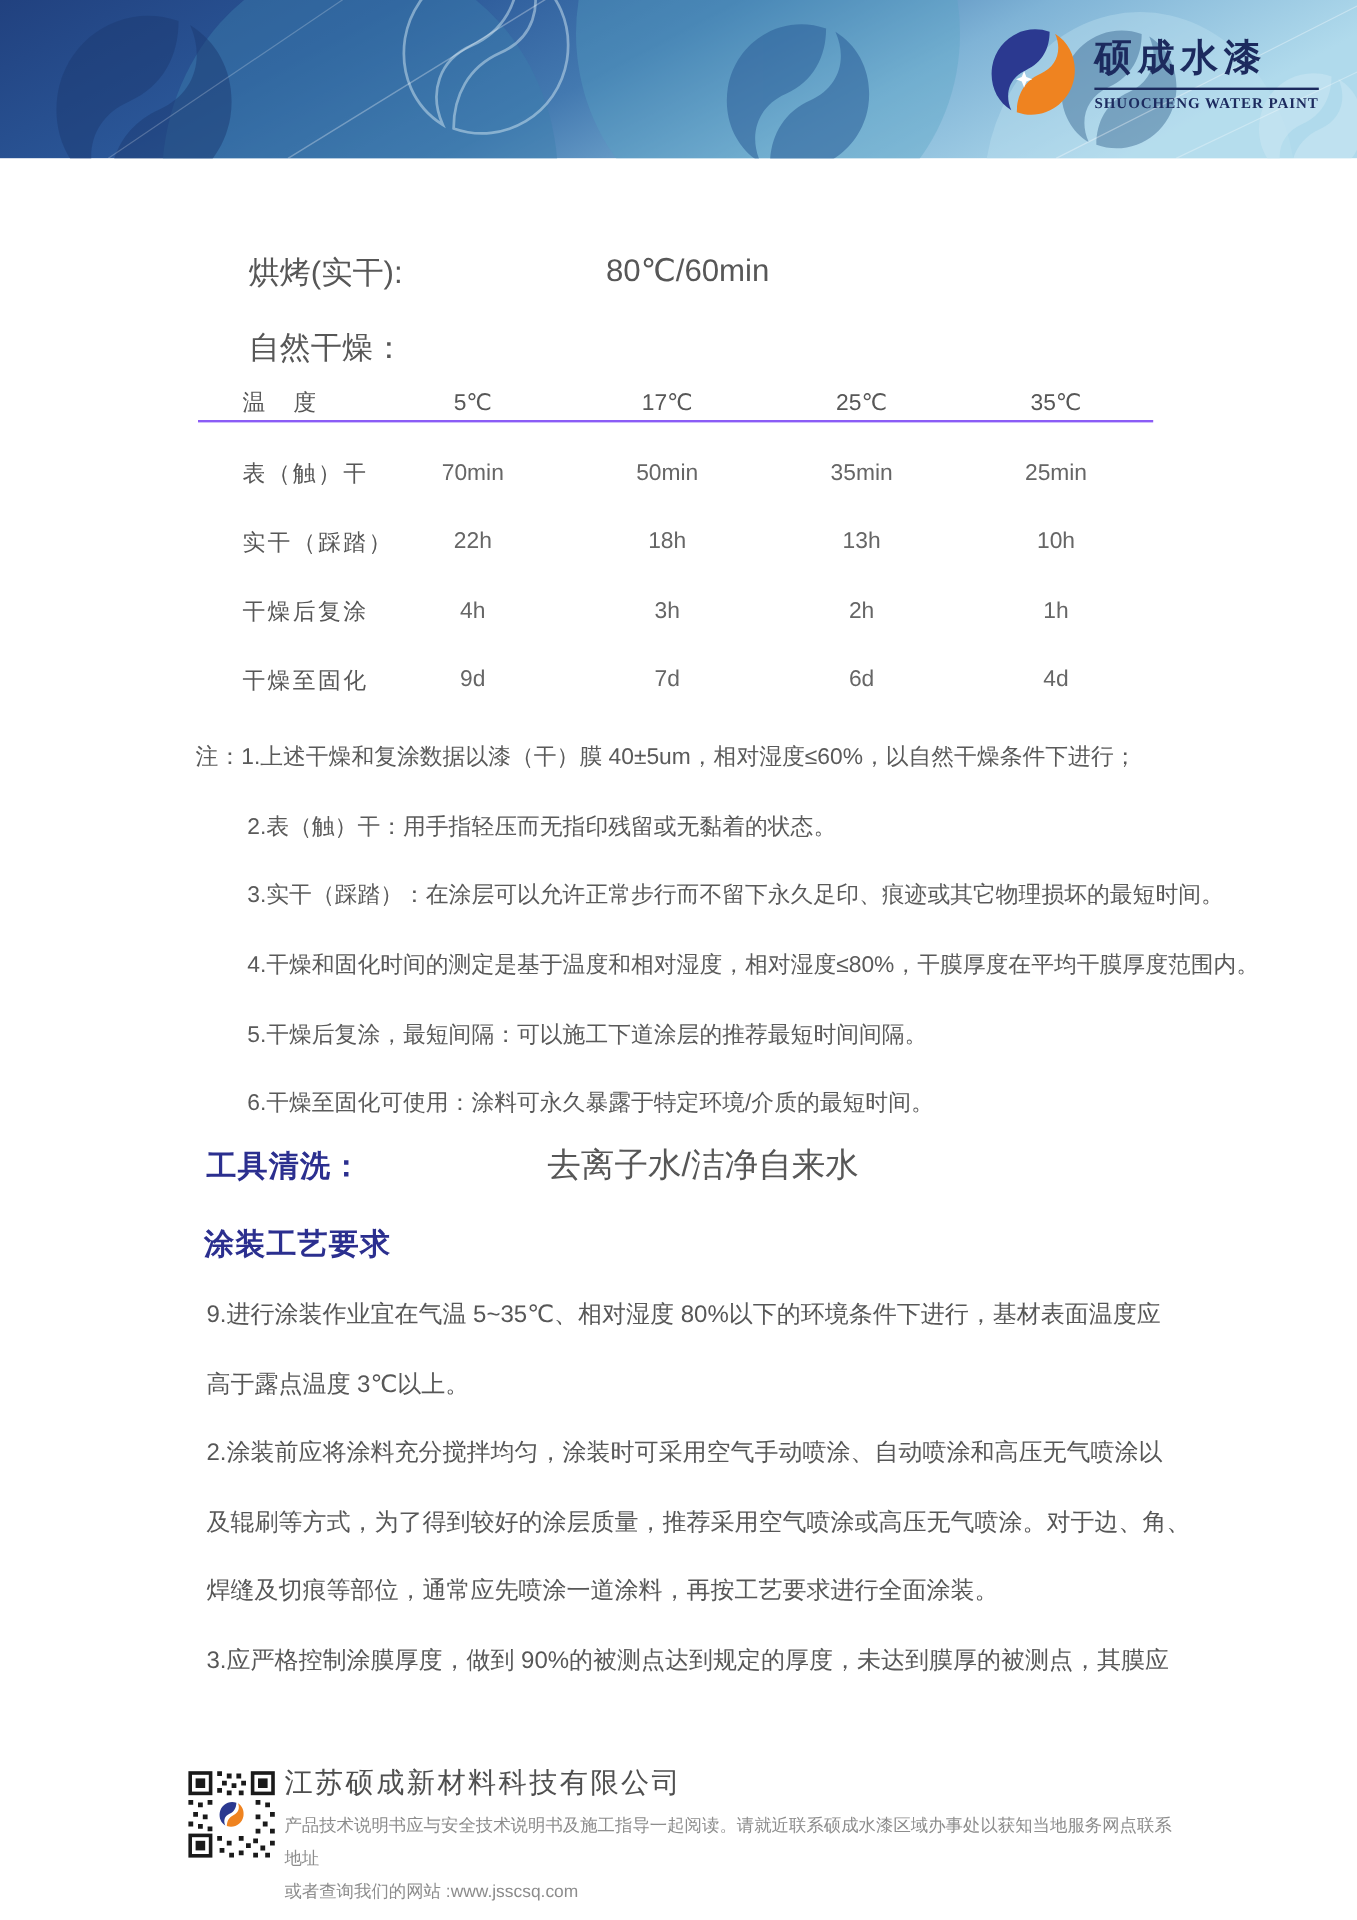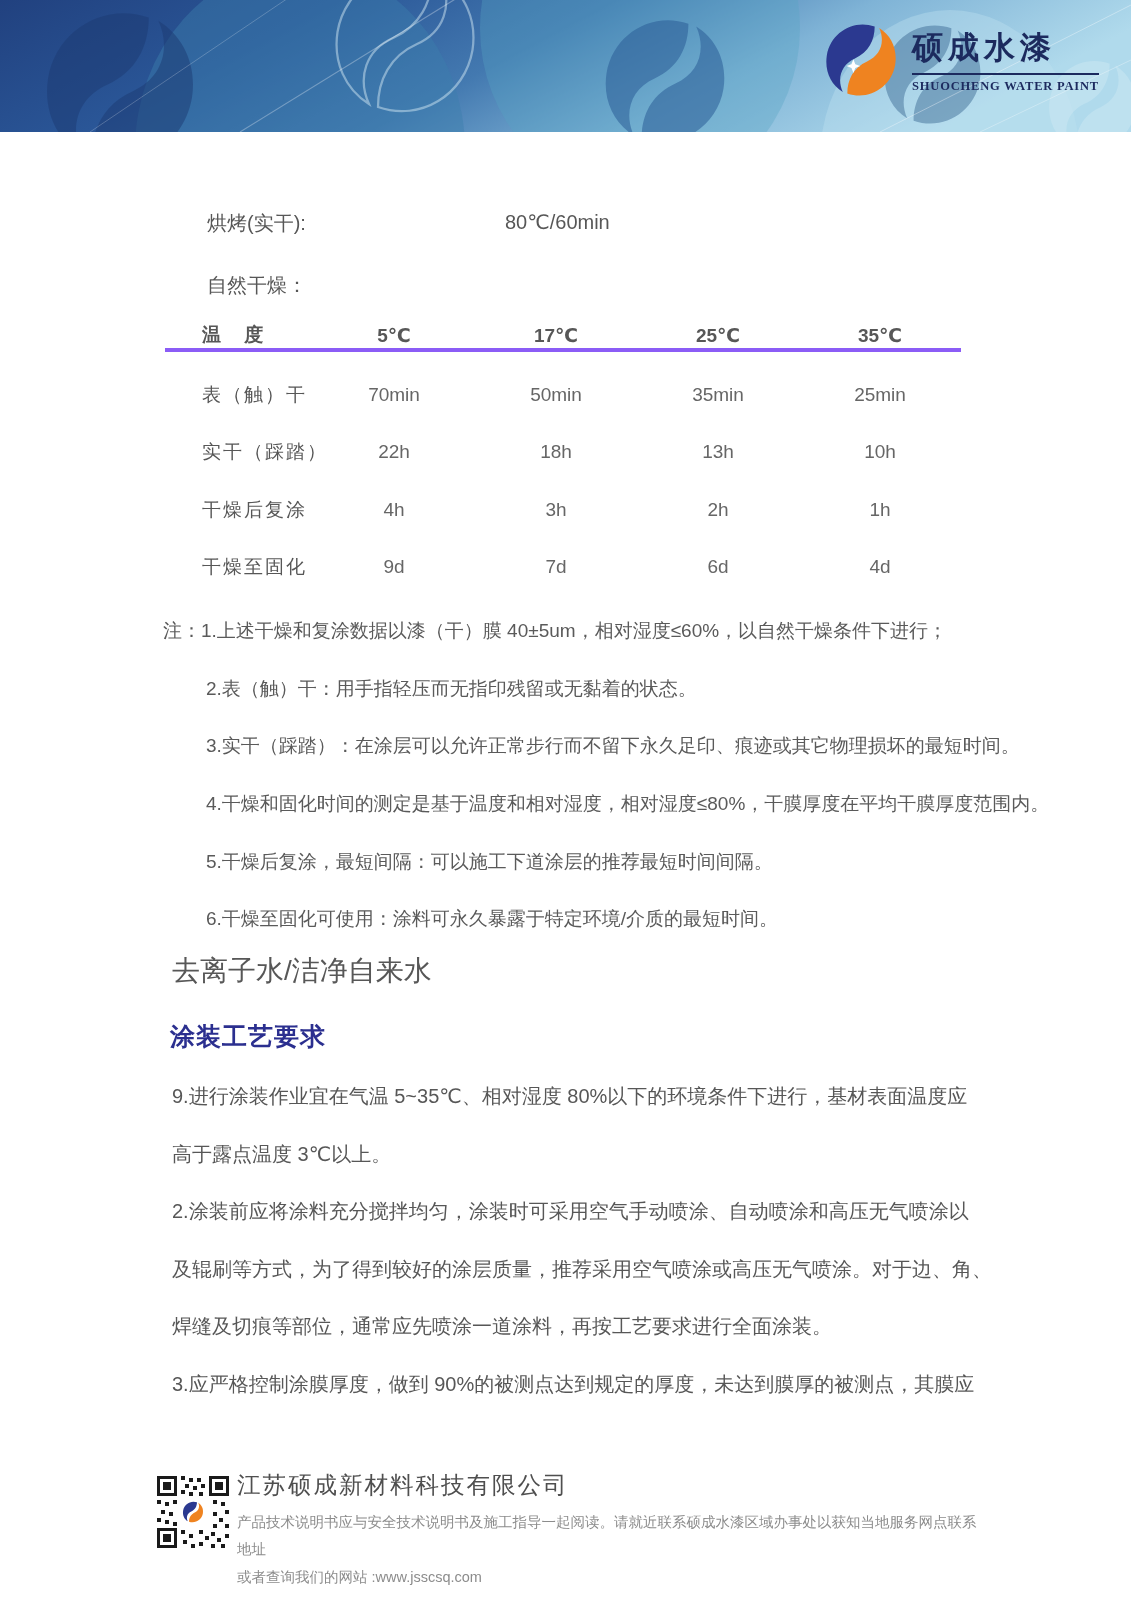--- a/index.html
+++ b/index.html
@@ -12,28 +12,28 @@
   .hdr svg.hdr-bg { display:block; }
   .brand { position:absolute; top:22px; right:32px; display:flex; align-items:center; gap:13px; }
   .brand-textcol { display:flex; flex-direction:column; }
   .brand-cn { font-family:"Liberation Serif","DejaVu Serif",serif; font-weight:700; font-size:31px;
               letter-spacing:5px; color:#1c2a5e; white-space:nowrap; padding-bottom:4px;
               border-bottom:2px solid #1c2a5e; }
   .brand-en { font-family:"Liberation Serif","DejaVu Serif",serif; font-weight:700; font-size:12.5px;
               letter-spacing:0.8px; color:#1c2a5e; margin-top:4px; white-space:nowrap; }
 
   
-  .spec { position:absolute; left:207px; font-size:20px; color:#575757; display:flex; }
+  .spec { position:absolute; left:207px; font-size:26px; color:#575757; display:flex; }
   .spec .lab { display:inline-block; width:298px; }
   .spec1 { top:210px; } .spec2 { top:272px; }
 
   
   .dtable { position:absolute; left:165px; top:322px; width:796px; font-size:19px; color:#575757; }
   .trow  { display:grid; grid-template-columns:148px 162px 162px 162px 162px; align-items:center; }
-  .thead { height:30px; border-bottom:4px solid #8b5cf6;font-weight:bold; }
+  .thead { height:30px; border-bottom:2px solid #8b5cf6; }
   .tbody { margin-top:14px; }
   .tbody .trow { height:57.5px; }
   .tlabel { padding-left:37px; letter-spacing:2px; white-space:nowrap; }
   .thead .tlabel { letter-spacing:9px; }
   .tcell { text-align:center; color:#666666; }
   .thead .tcell { color:#575757; }
 
   
   .notes { position:absolute; left:163px; top:602px; width:860px; font-size:19px; color:#5a5a5a; }
   .note  { height:57.7px; display:flex; align-items:center; white-space:nowrap; }
@@ -166,20 +166,21 @@
         <span>1.上述干燥和复涂数据以漆（干）膜 40±5um，相对湿度≤60%，以自然干燥条件下进行；</span>
     </div>
     <div class="note indent">2.表（触）干：用手指轻压而无指印残留或无黏着的状态。</div>
     <div class="note indent">3.实干（踩踏）：在涂层可以允许正常步行而不留下永久足印、痕迹或其它物理损坏的最短时间。</div>
     <div class="note indent">4.干燥和固化时间的测定是基于温度和相对湿度，相对湿度≤80%，干膜厚度在平均干膜厚度范围内。</div>
     <div class="note indent">5.干燥后复涂，最短间隔：可以施工下道涂层的推荐最短时间间隔。</div>
     <div class="note indent">6.干燥至固化可使用：涂料可永久暴露于特定环境/介质的最短时间。</div>
   </div>
 
   <div class="toolrow">
+    <span class="sec-title">工具清洗：</span>
     <span class="tool-value">去离子水/洁净自来水</span>
   </div>
 
   <h2 class="sec-title proc-title">涂装工艺要求</h2>
 
   <div class="paras">
     <p>9.进行涂装作业宜在气温 5~35℃、相对湿度 80%以下的环境条件下进行，基材表面温度应
 高于露点温度 3℃以上。</p>
     <p>2.涂装前应将涂料充分搅拌均匀，涂装时可采用空气手动喷涂、自动喷涂和高压无气喷涂以
 及辊刷等方式，为了得到较好的涂层质量，推荐采用空气喷涂或高压无气喷涂。对于边、角、

